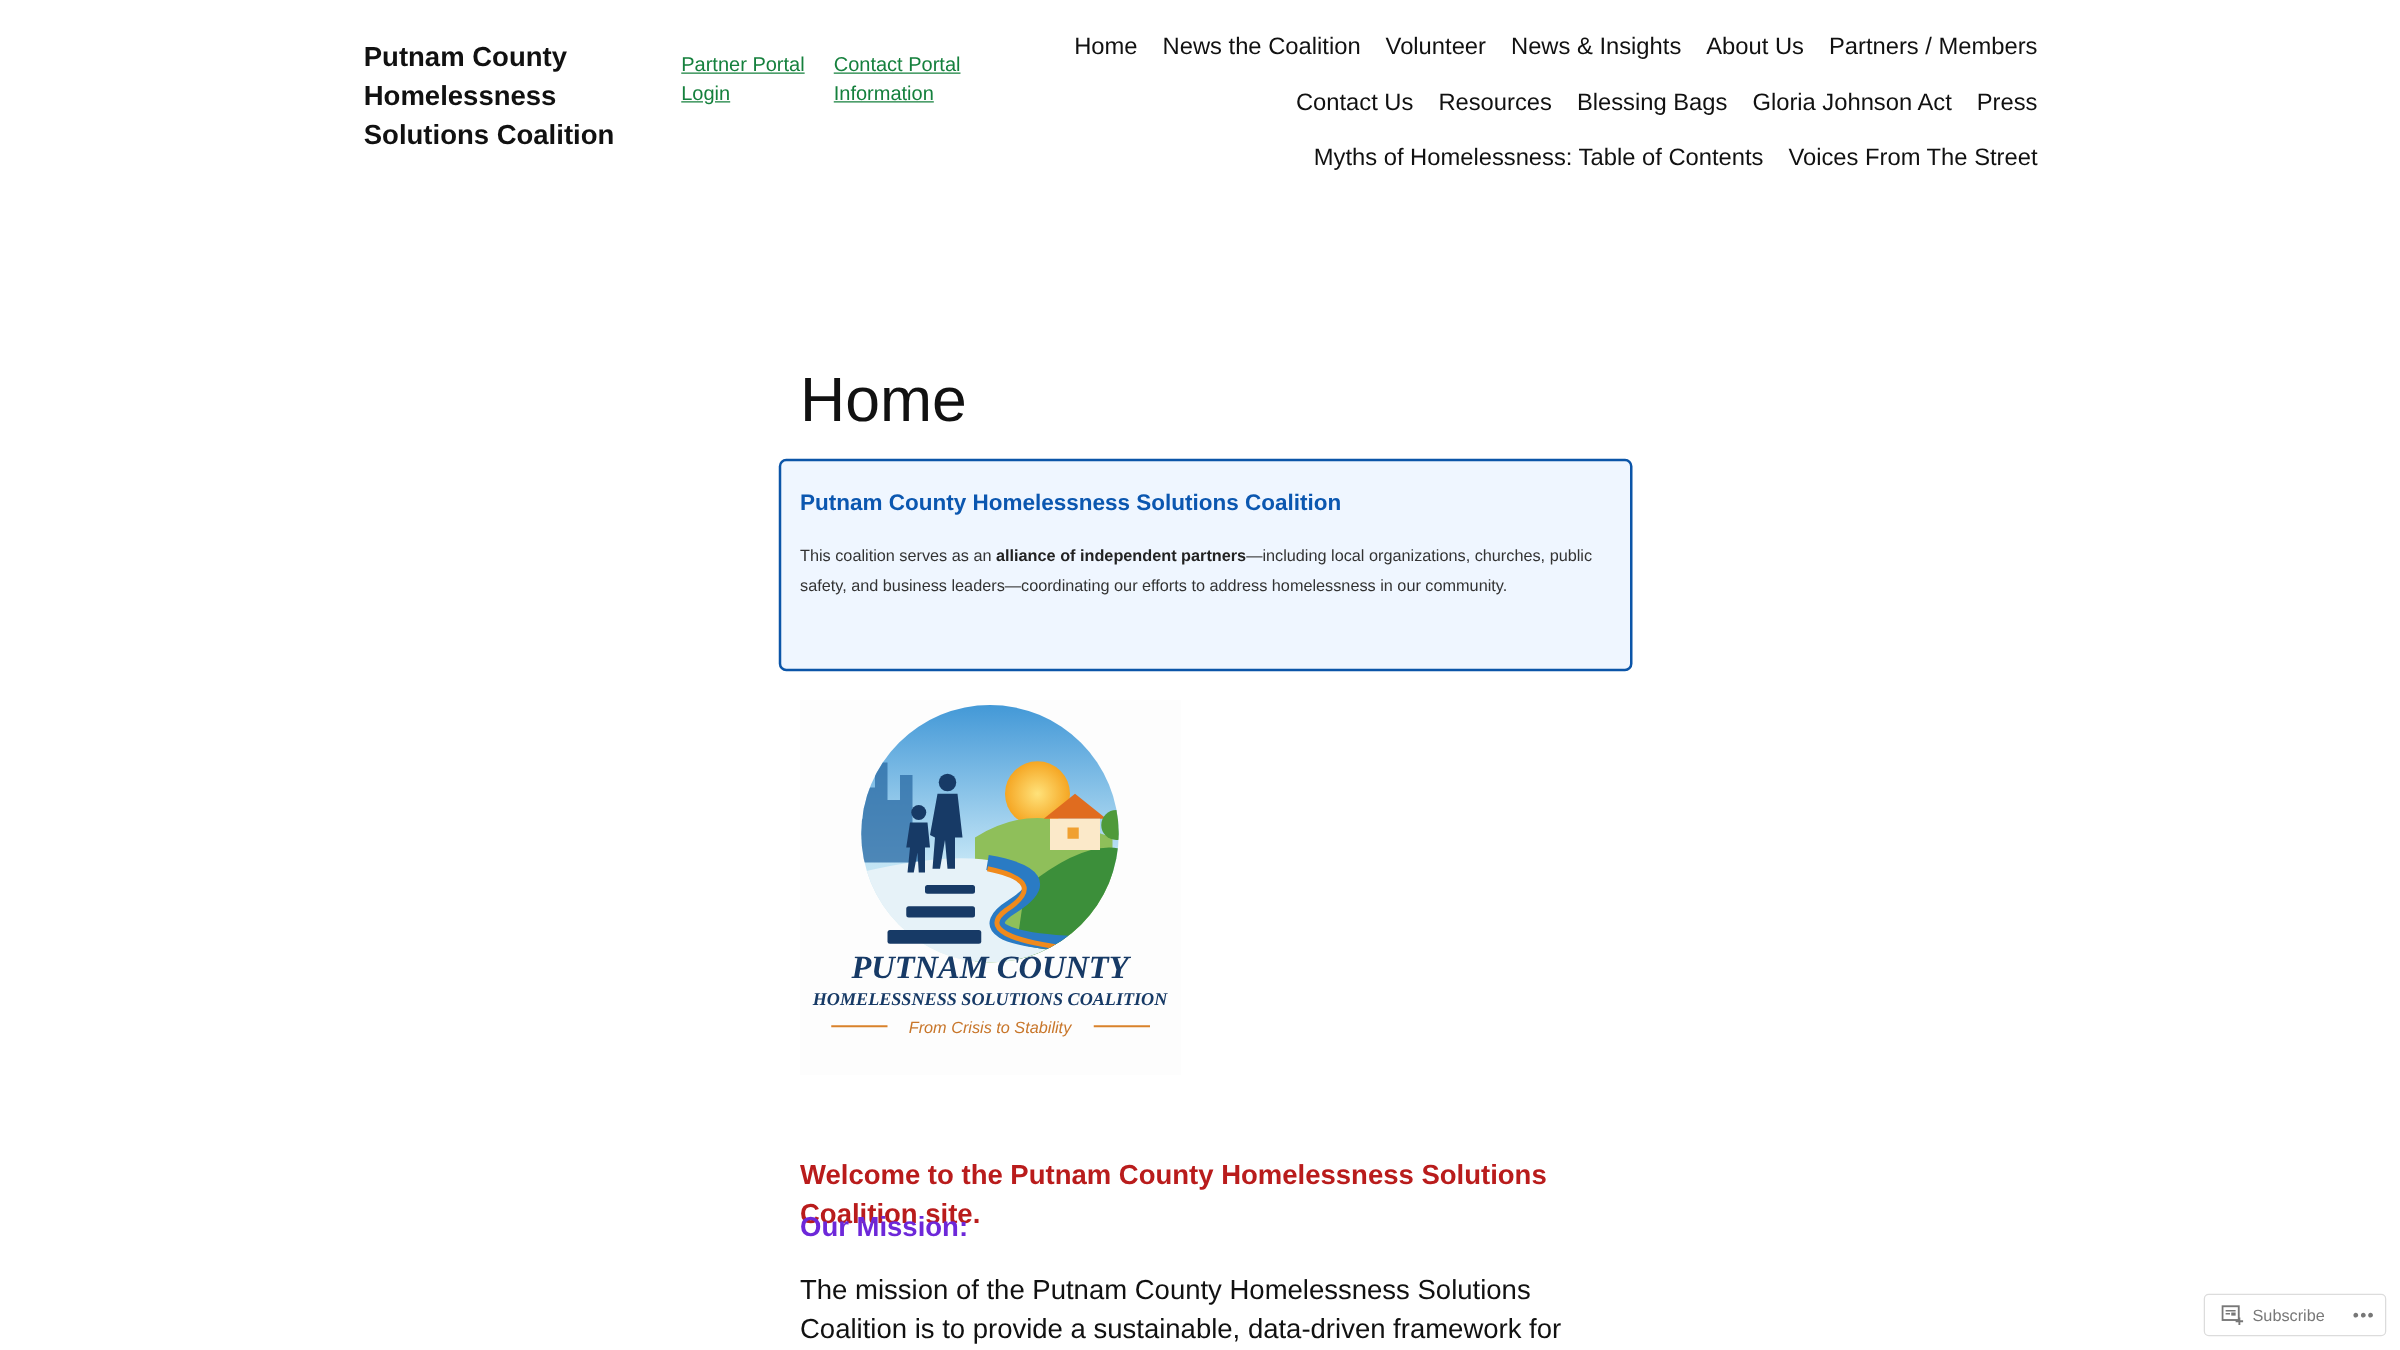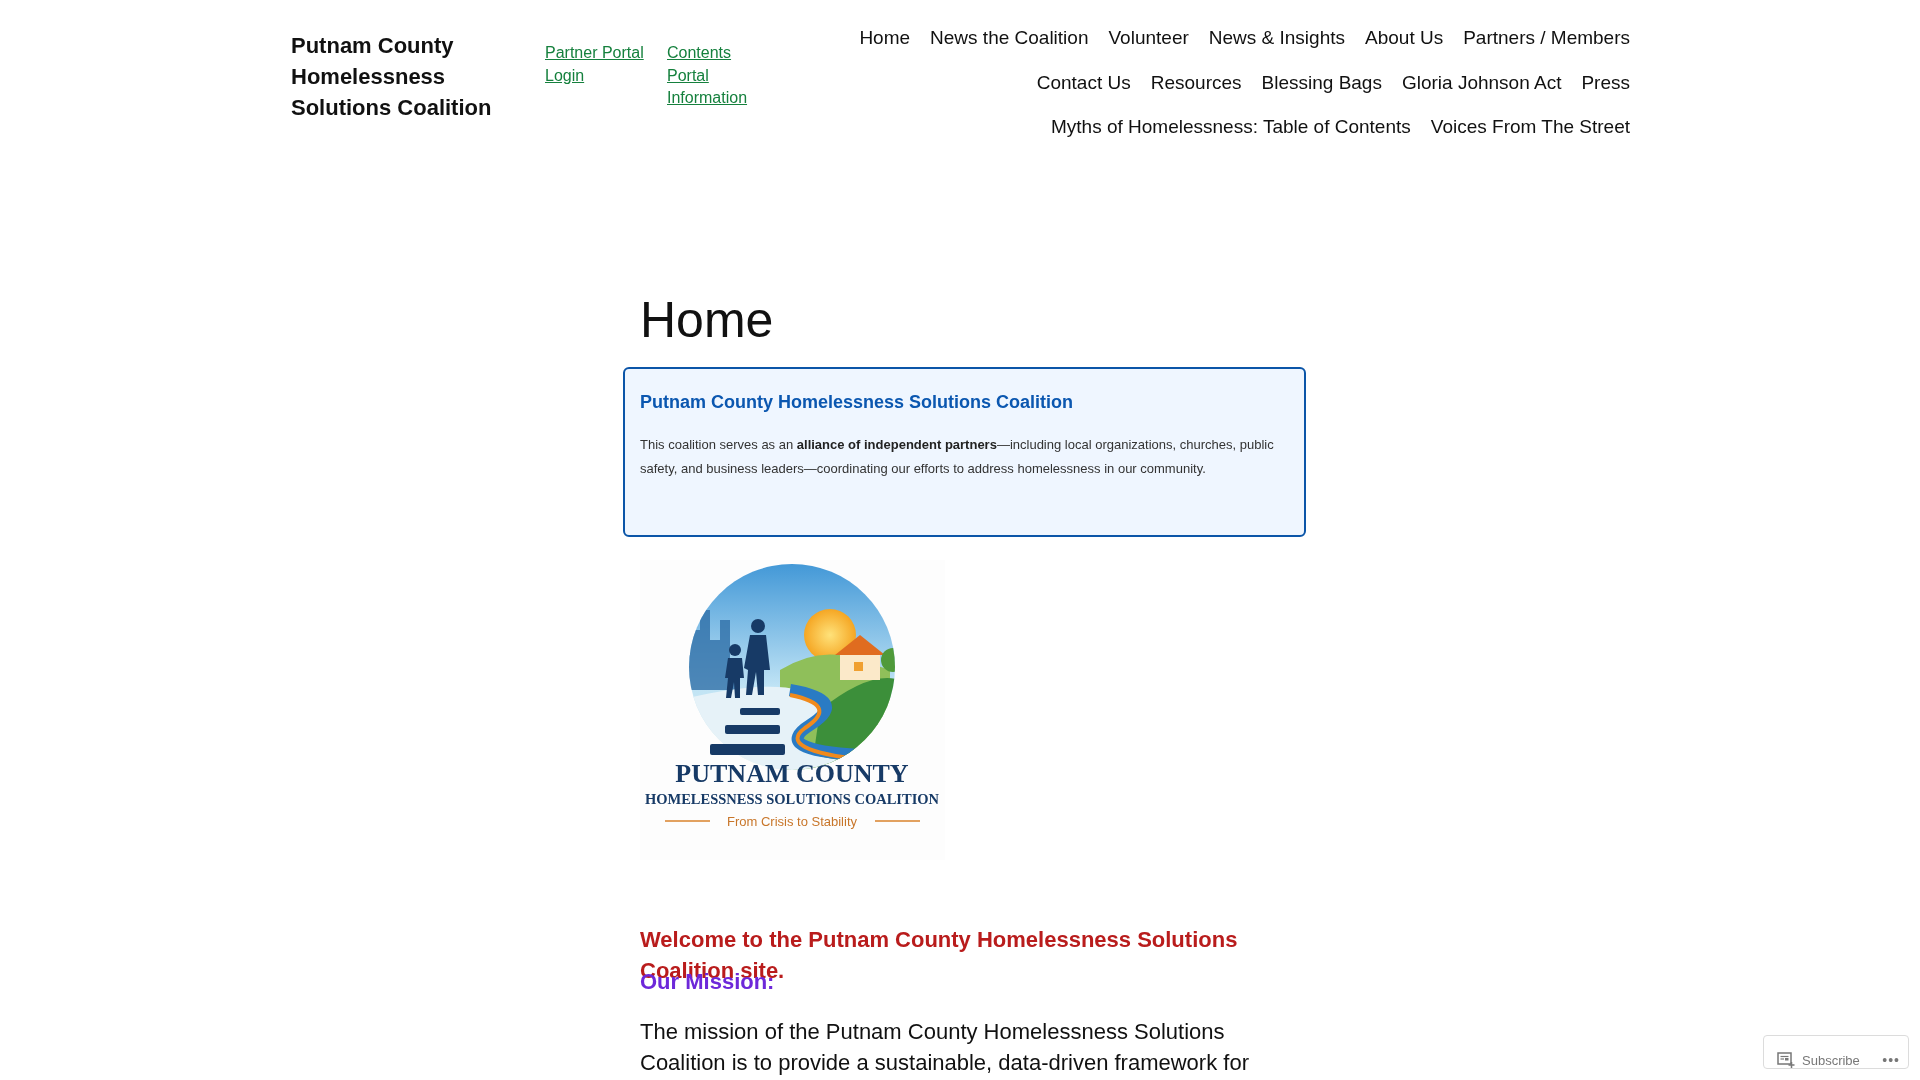--- a/index.html
+++ b/index.html
@@ -40,51 +40,52 @@
       font-size: 18px; font-weight: bold; color: #0b57b0; line-height: 26px; margin-bottom: 18px;
     }
     .info-box p {
       font-size: 13px; line-height: 24px; color: #333333;
     }
     .info-box p strong { font-weight: bold; color: #222; }
 
     .logo {
       position: absolute; left: 640px; top: 560px; width: 305px; height: 300px;
       background: #fdfdfd;
+      font-style: italic;
     }
 
     .welcome {
       position: absolute; left: 640px; top: 884px; width: 640px;
       font-size: 22px; font-weight: bold; line-height: 31px; color: #b91c1c; margin-top: 40px;
     }
     .mission-heading {
       position: absolute; left: 640px; top: 966px;
       font-size: 22px; font-weight: bold; line-height: 31px; color: #6d28d9;
     }
     .mission-body {
       position: absolute; left: 640px; top: 1016px; width: 640px;
       font-size: 22px; line-height: 31px; color: #111;
     }
 
     .subscribe-bar {
       position: absolute; left: 1763px; top: 1035px; width: 146px; height: 34px;
       background: #fff; border: 1px solid #dcdcdc; border-radius: 4px;
-      display: flex; align-items: flex-end; padding: 0 8px 0 13px;
+      display: flex; align-items: center; padding: 0 8px 0 13px;
       font-size: 13px; color: #787878;
     }
     .subscribe-bar .sub-btn { display: flex; align-items: center; gap: 7px; cursor: pointer; }
     .subscribe-bar .more { margin-left: auto; font-size: 14px; letter-spacing: 1px; color: #777; cursor: pointer; }
   </style>
 </head>
 <body>
 
 <div class="site-title">Putnam County Homelessness Solutions Coalition</div>
 
 <a class="portal-link portal-login">Partner Portal Login</a>
-<a class="portal-link portal-info">Contents Portal Information</a>
+<a class="portal-link portal-info">Contact Portal Information</a>
 
 <nav class="main-nav">
   <a>Home</a>
   <a>News the Coalition</a>
   <a>Volunteer</a>
   <a>News &amp; Insights</a>
   <a>About Us</a>
   <a>Partners / Members</a>
   <a>Contact Us</a>
   <a>Resources</a>

